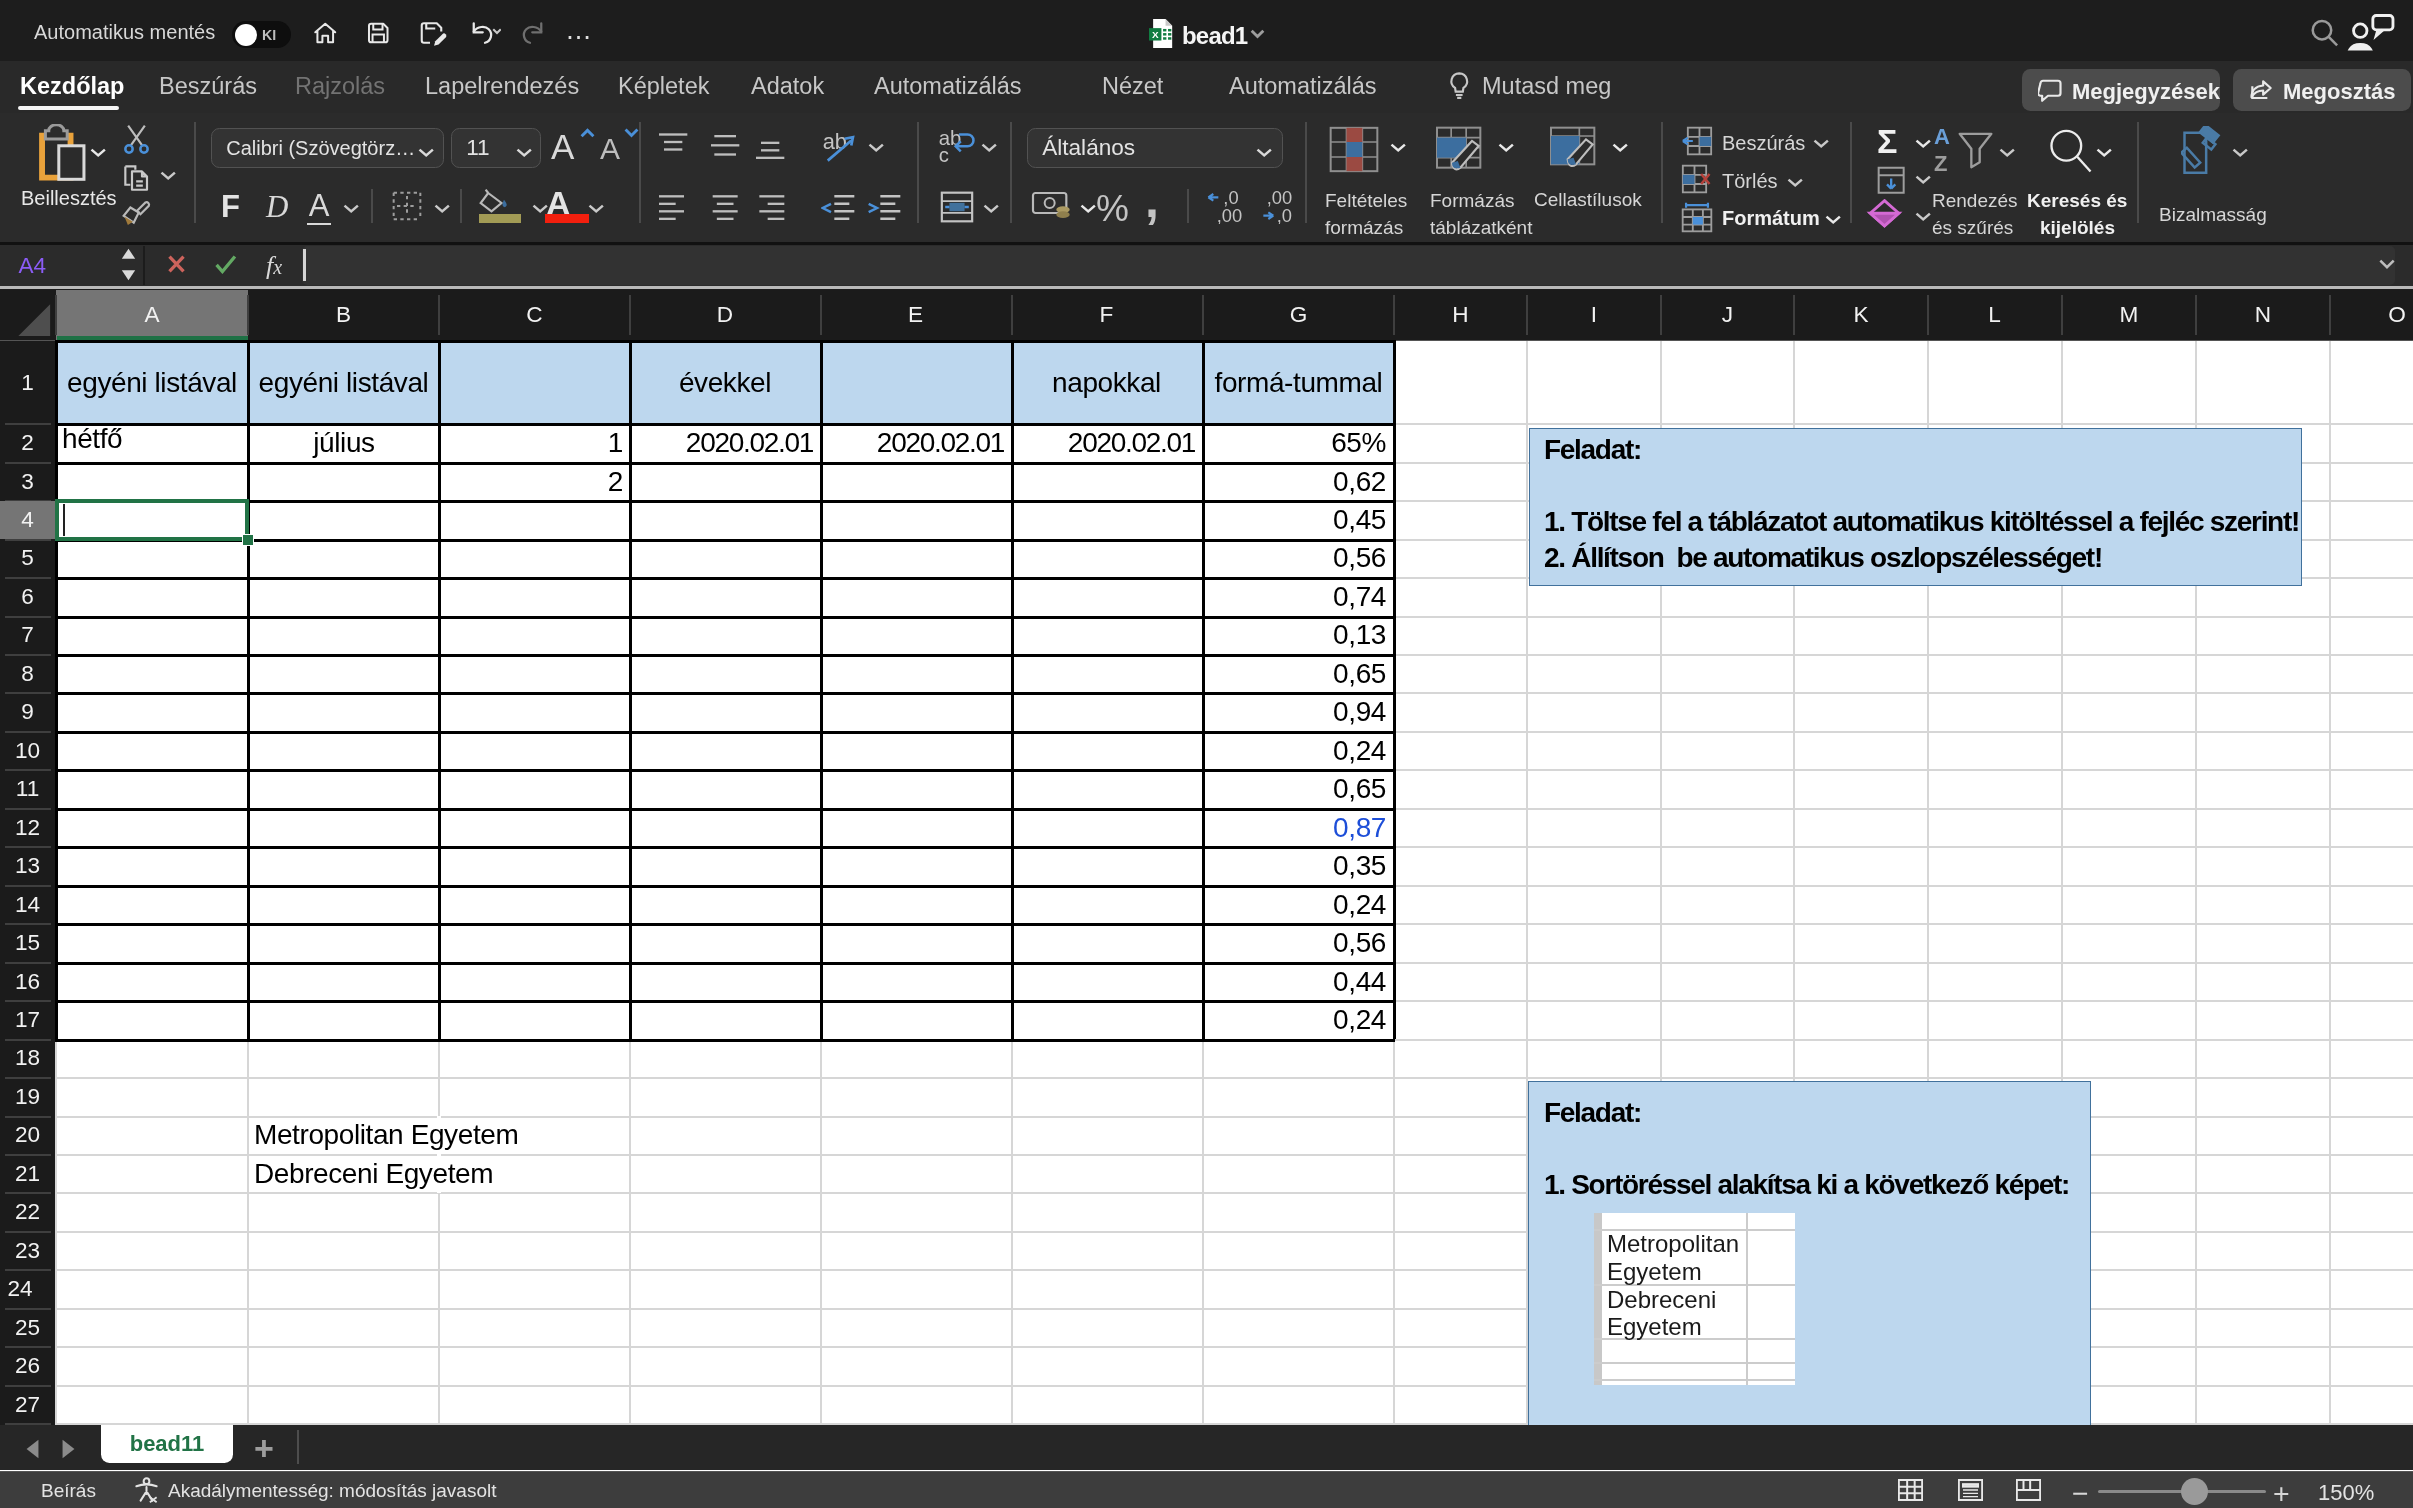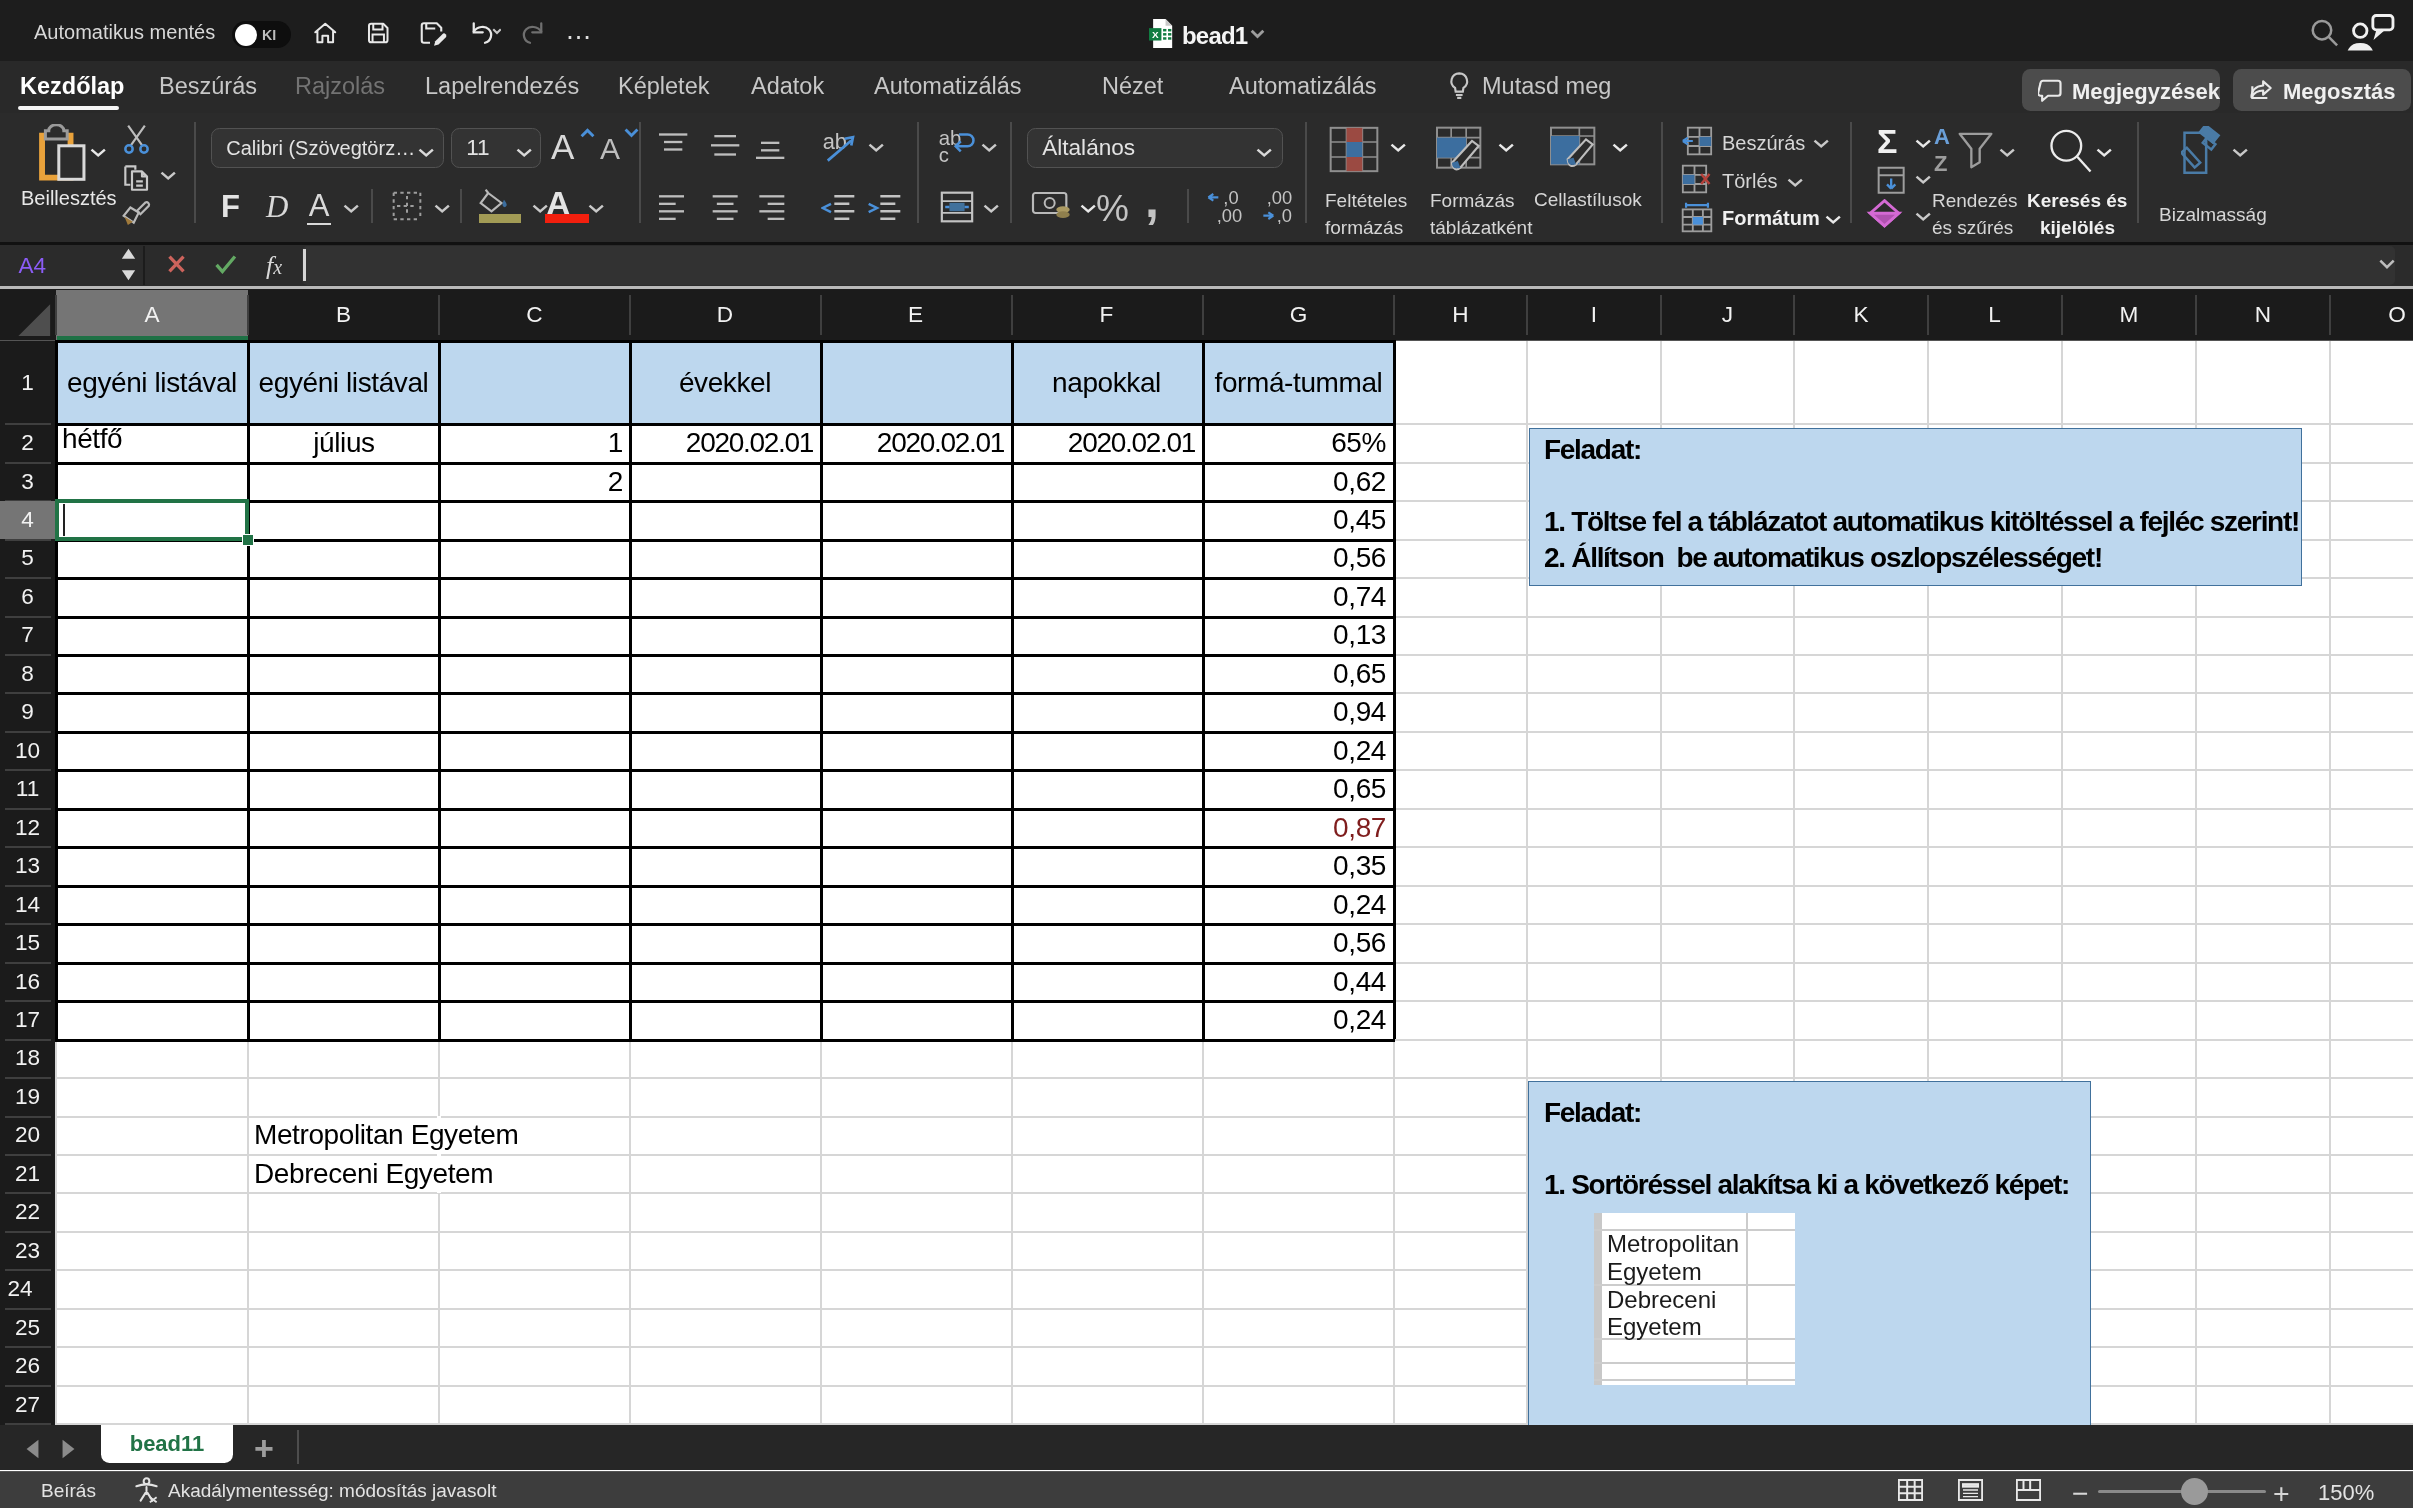--- a/index.html
+++ b/index.html
@@ -592,21 +592,21 @@
 <div class="ct" style="left:1210px;top:424px;width:176px;height:38px;justify-content:flex-end;font-weight:normal;font-size:28px;color:#000">65%</div>
 <div class="ct" style="left:1210px;top:463px;width:176px;height:38px;justify-content:flex-end;font-weight:normal;font-size:28px;color:#000">0,62</div>
 <div class="ct" style="left:1210px;top:501px;width:176px;height:38px;justify-content:flex-end;font-weight:normal;font-size:28px;color:#000">0,45</div>
 <div class="ct" style="left:1210px;top:539px;width:176px;height:38px;justify-content:flex-end;font-weight:normal;font-size:28px;color:#000">0,56</div>
 <div class="ct" style="left:1210px;top:578px;width:176px;height:38px;justify-content:flex-end;font-weight:normal;font-size:28px;color:#000">0,74</div>
 <div class="ct" style="left:1210px;top:616px;width:176px;height:38px;justify-content:flex-end;font-weight:normal;font-size:28px;color:#000">0,13</div>
 <div class="ct" style="left:1210px;top:655px;width:176px;height:38px;justify-content:flex-end;font-weight:normal;font-size:28px;color:#000">0,65</div>
 <div class="ct" style="left:1210px;top:693px;width:176px;height:38px;justify-content:flex-end;font-weight:normal;font-size:28px;color:#000">0,94</div>
 <div class="ct" style="left:1210px;top:732px;width:176px;height:38px;justify-content:flex-end;font-weight:normal;font-size:28px;color:#000">0,24</div>
 <div class="ct" style="left:1210px;top:770px;width:176px;height:38px;justify-content:flex-end;font-weight:normal;font-size:28px;color:#000">0,65</div>
-<div class="ct" style="left:1210px;top:809px;width:176px;height:38px;justify-content:flex-end;font-weight:normal;font-size:28px;color:#7f1d1d">0,87</div>
+<div class="ct" style="left:1210px;top:809px;width:176px;height:38px;justify-content:flex-end;font-weight:normal;font-size:28px;color:#1d4ed8">0,87</div>
 <div class="ct" style="left:1210px;top:847px;width:176px;height:38px;justify-content:flex-end;font-weight:normal;font-size:28px;color:#000">0,35</div>
 <div class="ct" style="left:1210px;top:886px;width:176px;height:38px;justify-content:flex-end;font-weight:normal;font-size:28px;color:#000">0,24</div>
 <div class="ct" style="left:1210px;top:924px;width:176px;height:38px;justify-content:flex-end;font-weight:normal;font-size:28px;color:#000">0,56</div>
 <div class="ct" style="left:1210px;top:963px;width:176px;height:38px;justify-content:flex-end;font-weight:normal;font-size:28px;color:#000">0,44</div>
 <div class="ct" style="left:1210px;top:1001px;width:176px;height:38px;justify-content:flex-end;font-weight:normal;font-size:28px;color:#000">0,24</div>
 <div class="abs" style="left:437px;top:1116px;width:4.2px;height:77px;background:#fff"></div>
 <div class="ct" style="left:254px;top:1116px;width:179px;height:38px;justify-content:flex-start;font-weight:normal;font-size:28px;color:#000">Metropolitan Egyetem</div>
 <div class="ct" style="left:254px;top:1155px;width:179px;height:38px;justify-content:flex-start;font-weight:normal;font-size:28px;color:#000">Debreceni Egyetem</div>
 <div class="abs" style="left:55px;top:499px;width:194px;height:42px;border:4.2px solid #217346;background:transparent"></div>
 <div class="abs" style="left:242px;top:534px;width:11.7px;height:11.7px;background:#217346;border:1.7px solid #fff"></div>

